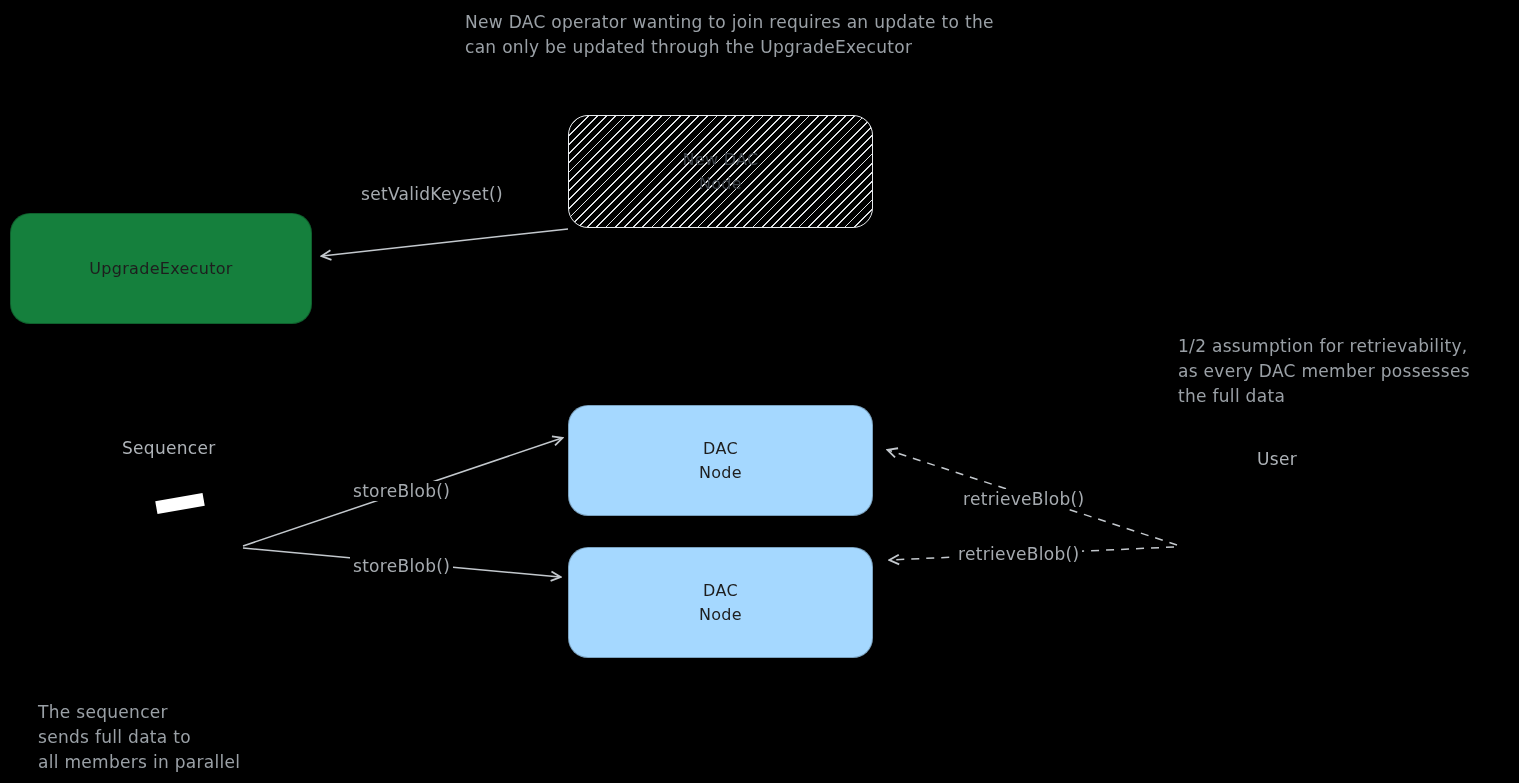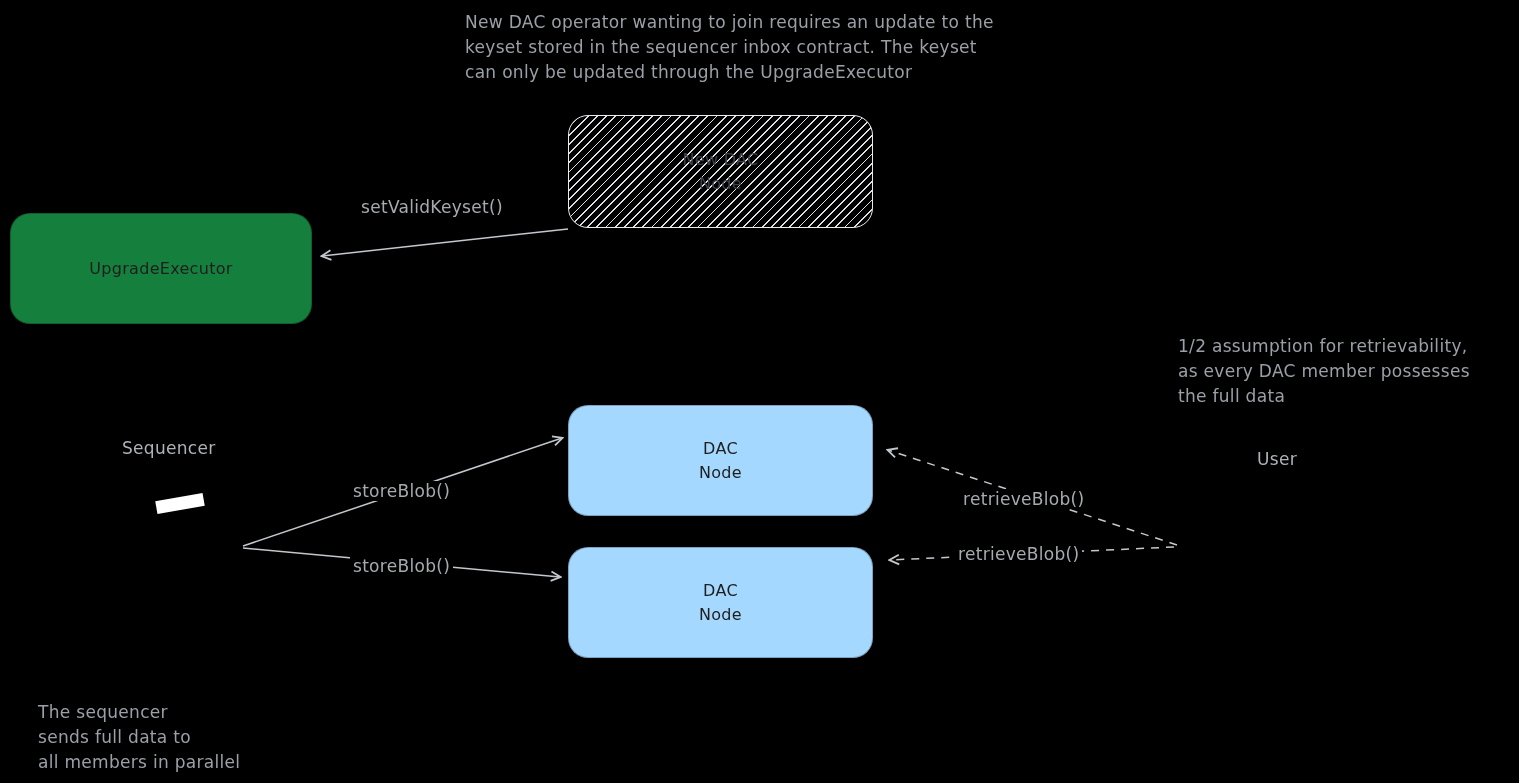--- a/index.html
+++ b/index.html
@@ -95,21 +95,20 @@
     </defs>
     <line x1="568" y1="229" x2="322" y2="256" marker-end="url(#arrow)"></line>
     <line x1="243" y1="546" x2="562" y2="438" marker-end="url(#arrow)"></line>
     <line x1="243" y1="548" x2="560" y2="577" marker-end="url(#arrow)"></line>
     <line class="dashed" x1="1177" y1="545" x2="888" y2="450" marker-end="url(#arrow)"></line>
     <line class="dashed" x1="1174" y1="547" x2="890" y2="560" marker-end="url(#arrow)"></line>
   </svg>
 
   <div class="annotation" style="left:465px;top:10px;">
     <div>New DAC operator wanting to join requires an update to the</div>
-    <div>keyset stored in the sequencer inbox contract. The keyset</div>
     <div>can only be updated through the UpgradeExecutor</div>
   </div>
 
   <div class="annotation" style="left:1178px;top:334px;">
     <div>1/2 assumption for retrievability,</div>
     <div>as every DAC member possesses</div>
     <div>the full data</div>
   </div>
 
   <div class="annotation" style="left:38px;top:700px;">
@@ -135,19 +134,19 @@
   <div class="node node-blue bottom">
     <div>DAC</div>
     <div>Node</div>
   </div>
 
   <div class="actor-label" style="left:122px;top:438px;text-align:right;">Sequencer</div>
   <div class="sequencer-shape"></div>
 
   <div class="actor-label" style="left:1257px;top:449px;">User</div>
 
-  <div class="edge-label" style="left:358px;top:197px;">setValidKeyset()</div>
+  <div class="edge-label" style="left:358px;top:184px;">setValidKeyset()</div>
   <div class="edge-label" style="left:350px;top:481px;">storeBlob()</div>
   <div class="edge-label" style="left:350px;top:556px;">storeBlob()</div>
   <div class="edge-label" style="left:960px;top:489px;">retrieveBlob()</div>
   <div class="edge-label" style="left:955px;top:544px;">retrieveBlob()</div>
 
 </div>
 
 </body></html>

